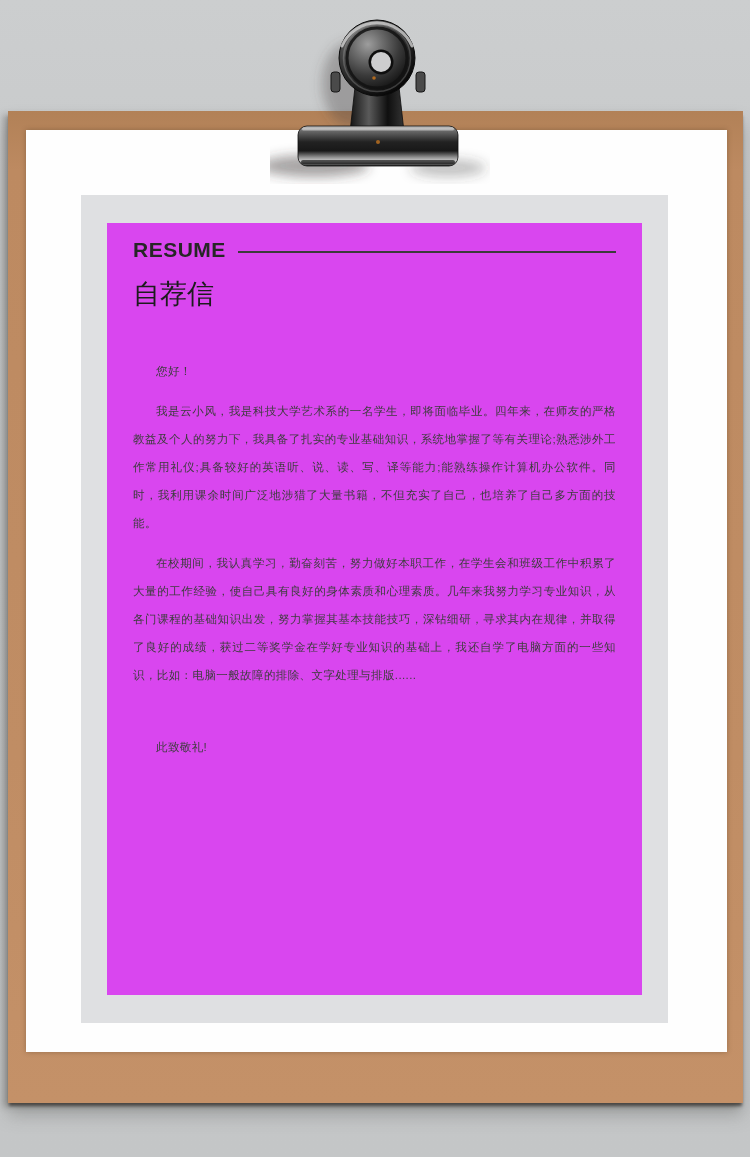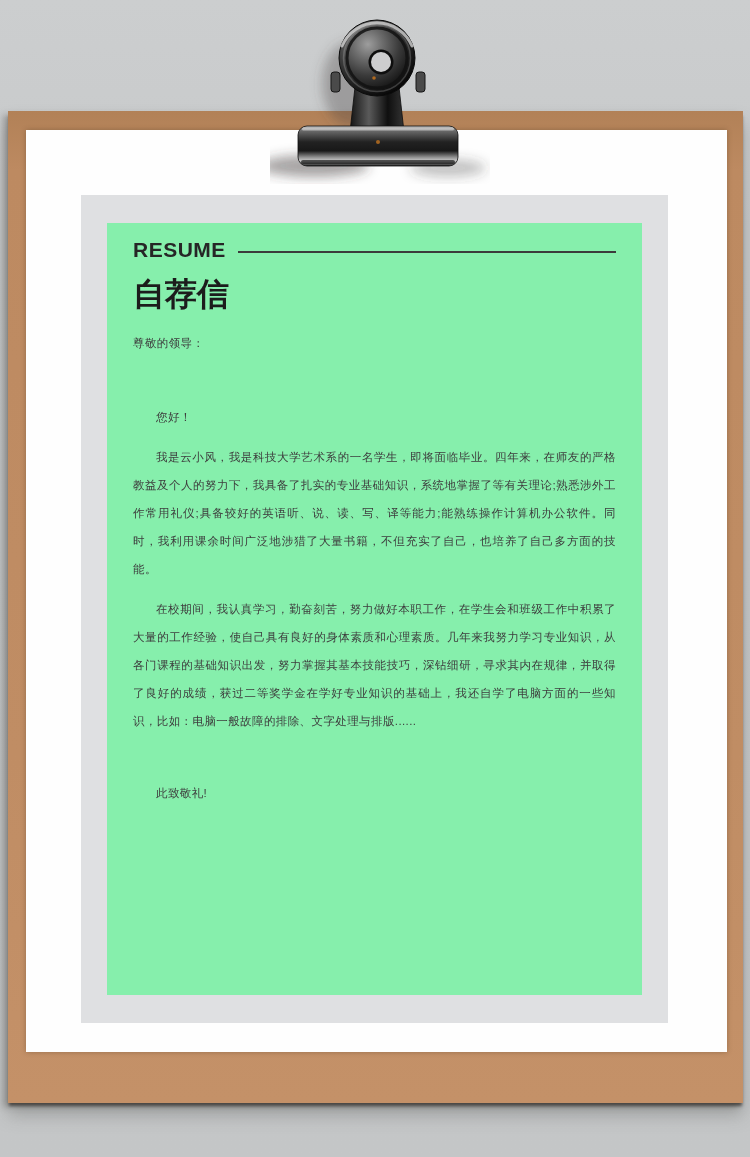--- a/index.html
+++ b/index.html
@@ -16,27 +16,27 @@
   }
   
   .paper{
     position:absolute;left:18px;top:19px;width:701px;height:922px;
     background:#fefefe;box-shadow:0 0 5px rgba(70,50,30,.35);
   }
   
   .mat{position:absolute;left:55px;top:65px;width:587px;height:828px;background:#dfe0e2;}
   
   .content{
-    position:absolute;left:26px;top:28px;right:26px;bottom:28px;background:#86efac;
+    position:absolute;left:26px;top:28px;right:26px;bottom:28px;background:#d946ef;
     padding:15px 26px;box-sizing:border-box;color:#3d3d3d;
   }
   .resume-row{display:flex;align-items:center;gap:12px;}
   .resume-label{font-size:21px;font-weight:bold;letter-spacing:.5px;color:#262626;}
   .resume-rule{flex:1;height:2px;background:#3b3b3b;margin-top:3px;}
-  .letter-title{font-size:32px;font-weight:bold;color:#1c1c1c;margin:15px 0 0 0;line-height:34px;}
+  .letter-title{font-size:27px;font-weight:normal;color:#1c1c1c;margin:15px 0 0 0;line-height:34px;}
   .letter-body{font-size:11.5px;line-height:28px;letter-spacing:.4px;}
   .salutation{margin-top:18px;}
   .greeting{text-indent:2em;margin-top:46px;}
   .para{margin:12px 0;text-indent:2em;text-align:justify;}
   .closing{text-indent:2em;margin-top:44px;}
   .signature{margin-top:2px;padding-left:278px;white-space:nowrap;}
   .sig-name{margin-left:14px;}
   
   .clip{position:absolute;left:270px;top:14px;width:220px;height:170px;}
 </style>
@@ -51,21 +51,20 @@
         <div class="content">
 
           <div class="resume-row">
             <span class="resume-label">RESUME</span>
             <span class="resume-rule"></span>
           </div>
 
           <div class="letter-title">自荐信</div>
 
           <div class="letter-body">
-            <div class="salutation">尊敬的领导：</div>
             <div class="greeting">您好！</div>
             <div>
                 <p class="para">我是云小风，我是科技大学艺术系的一名学生，即将面临毕业。四年来，在师友的严格教益及个人的努力下，我具备了扎实的专业基础知识，系统地掌握了等有关理论;熟悉涉外工作常用礼仪;具备较好的英语听、说、读、写、译等能力;能熟练操作计算机办公软件。同时，我利用课余时间广泛地涉猎了大量书籍，不但充实了自己，也培养了自己多方面的技能。</p>
                 <p class="para">在校期间，我认真学习，勤奋刻苦，努力做好本职工作，在学生会和班级工作中积累了大量的工作经验，使自己具有良好的身体素质和心理素质。几年来我努力学习专业知识，从各门课程的基础知识出发，努力掌握其基本技能技巧，深钻细研，寻求其内在规律，并取得了良好的成绩，获过二等奖学金在学好专业知识的基础上，我还自学了电脑方面的一些知识，比如：电脑一般故障的排除、文字处理与排版......</p>
               </div>
             <div class="closing">此致敬礼!</div>
           </div>
 
         </div>
       </div>

